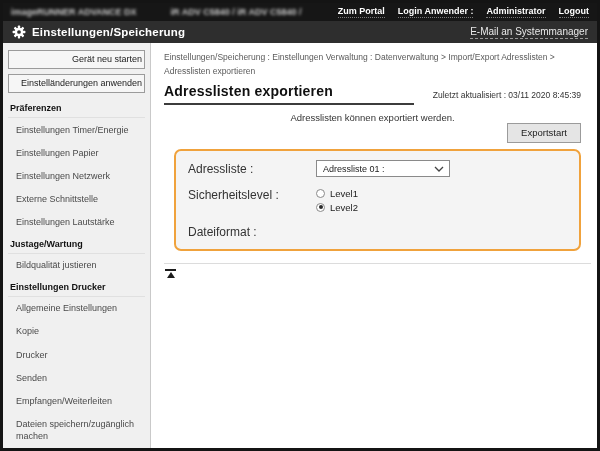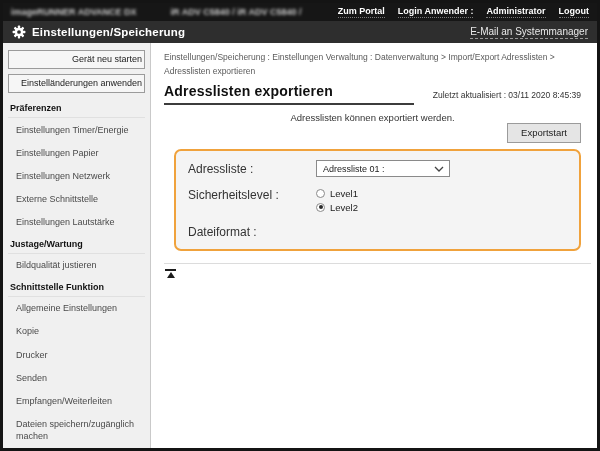--- a/index.html
+++ b/index.html
@@ -122,21 +122,21 @@
       <div class="side-heading">Präferenzen</div>
       <div class="side-item">Einstellungen Timer/Energie</div>
       <div class="side-item">Einstellungen Papier</div>
       <div class="side-item">Einstellungen Netzwerk</div>
       <div class="side-item">Externe Schnittstelle</div>
       <div class="side-item">Einstellungen Lautstärke</div>
 
       <div class="side-heading">Justage/Wartung</div>
       <div class="side-item">Bildqualität justieren</div>
 
-      <div class="side-heading">Schnittstelle Funktion</div>
+      <div class="side-heading">Einstellungen Drucker</div>
       <div class="side-item">Allgemeine Einstellungen</div>
       <div class="side-item">Kopie</div>
       <div class="side-item">Drucker</div>
       <div class="side-item">Senden</div>
       <div class="side-item">Empfangen/Weiterleiten</div>
       <div class="side-item">Dateien speichern/zugänglich machen</div>
       <div class="side-item divided">Empfänger einstellen</div>
 
     </div>
 

